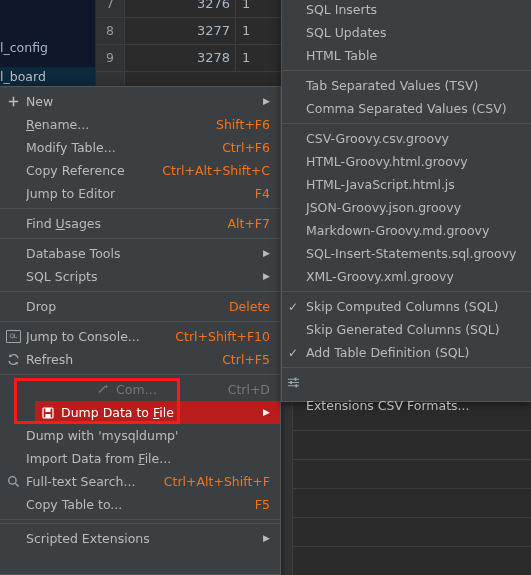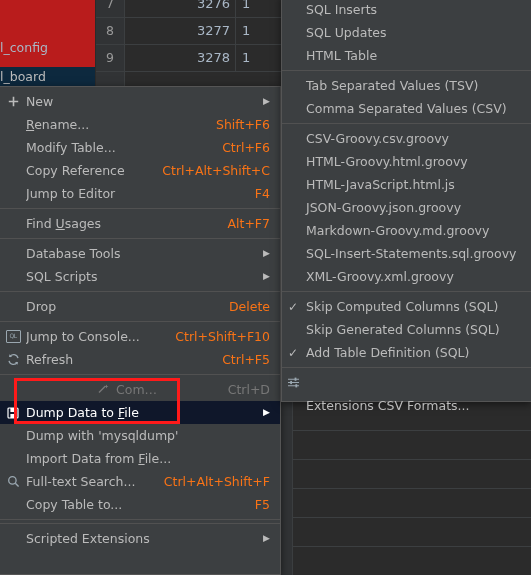--- a/index.html
+++ b/index.html
@@ -21,21 +21,21 @@
   
   #bg-root {
     position: absolute;
     inset: 0;
     background: #3c3f41;
   }
   #bg-tree {
     position: absolute;
     left: 0; top: 0;
     width: 95px; height: 90px;
-    background: #b91c1c;
+    background: #0f172a;
     border-right: 1px solid #2b2b2b;
   }
   .tree-item {
     position: absolute;
     left: 0;
     width: 95px;
     height: 19px;
     line-height: 19px;
     padding-left: 0px;
     white-space: nowrap;
@@ -203,22 +203,23 @@
   }
   .mi .arrow {
     flex: 0 0 auto;
     width: 10px;
     text-align: right;
     color: #bbbbbb;
     font-size: 9px;
     line-height: 1;
   }
   .mi.selected {
-    background: #0f172a;
+    background: #b91c1c;
     color: #ffffff;
+    margin-left: 35px;
   }
   .mi.selected .acc,
   .mi.selected .arrow,
   .mi.selected .ico { color: #ffffff; }
   .mi.disabled,
   .mi.disabled .acc,
   .mi.disabled .ico { color: #777777; margin-left: 45px; }
 
   .sep {
     height: 1px;

